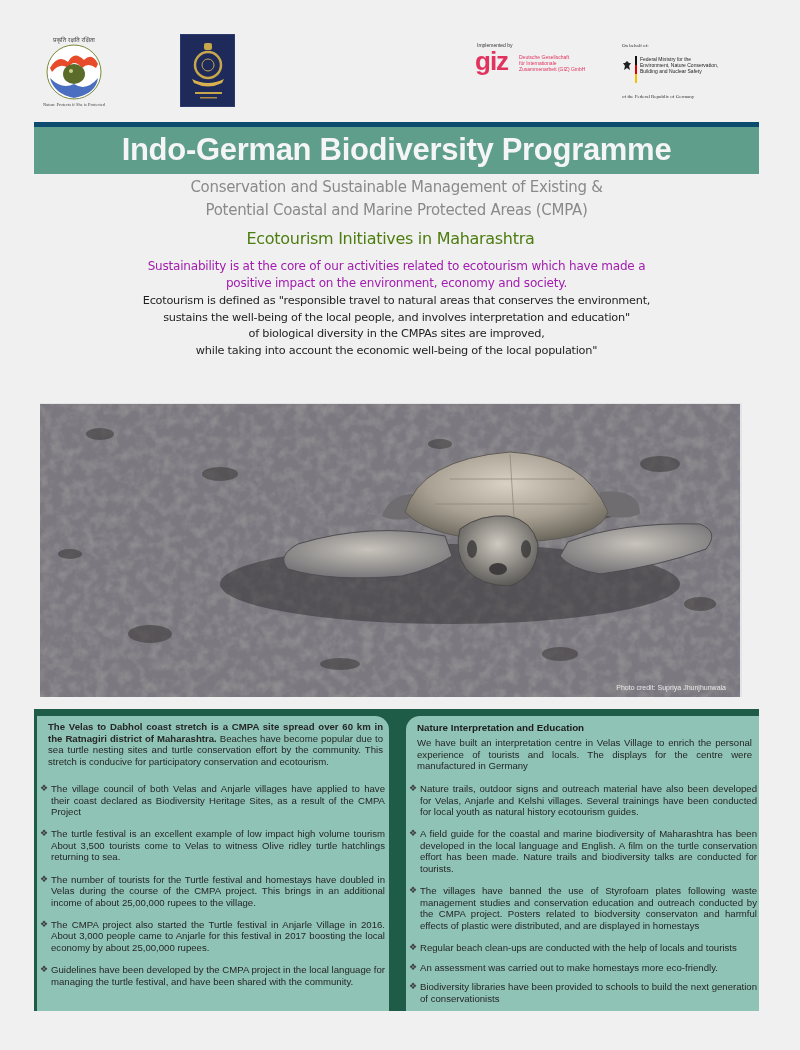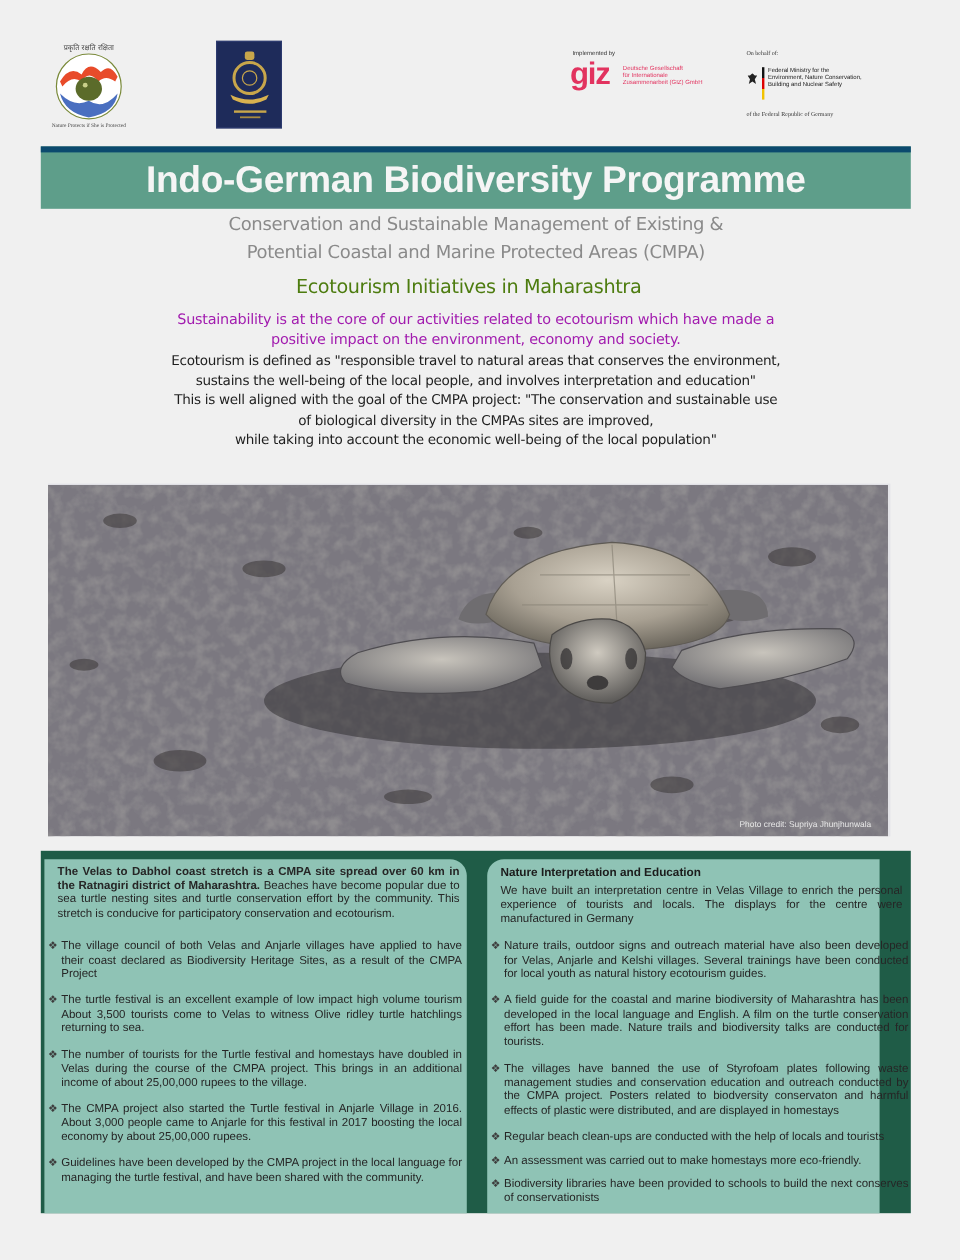--- a/index.html
+++ b/index.html
@@ -44,21 +44,21 @@
   .photo-frame { position: absolute; left: 40px; top: 403px; width: 702px; height: 294px; background: #e4e4e8; }
   .photo { position: absolute; left: 0; top: 1px; width: 700px; height: 293px; overflow: hidden; }
   .photo svg { display: block; }
   .photo-credit { position: absolute; right: 14px; bottom: 6px; font-family: "Liberation Sans", sans-serif;
                   font-size: 7px; color: #e8e8e8; }
 
   
   .panels { position: absolute; left: 34px; top: 709px; width: 725px; height: 302px; background: #1f5c47; }
   .panel { position: absolute; top: 7px; background: #8fc3b5; }
   .panel-left { left: 3px; width: 352px; height: 295px; border-top-right-radius: 14px; }
-  .panel-right { left: 372px; width: 327px; height: 295px; border-top-left-radius: 14px; }
+  .panel-right { left: 372px; width: 353px; height: 295px; border-top-left-radius: 14px; }
   .panel-text { font-family: Liberation Sans, sans-serif; font-size: 9.6px; line-height: 11.6px; color: #262626; text-align: justify; }
   .panel-left .intro { position: absolute; left: 11px; top: 5px; width: 335px; }
   .panel-right .heading { position: absolute; left: 11px; top: 6px; font-family: "Liberation Sans", sans-serif; font-weight: bold; font-size: 9.8px; color: #1c1c1c; }
   .panel-right .intro { position: absolute; left: 11px; top: 21px; width: 335px; }
   .bullets { position: absolute; list-style: none; }
   .panel-left .bullets { left: 3px; top: 67px; width: 345px; }
   .panel-right .bullets { left: 0px; top: 67px; width: 348px; }
   .bullets li { position: relative; padding-left: 11px; margin-bottom: 10.5px; }
   .bullets li .b-icon { position: absolute; left: 0; top: 0; font-size: 9px; color: #3d3d3d; }
   .bold { font-weight: bold; }
@@ -130,21 +130,20 @@
 <div class="eco-title">Ecotourism Initiatives in Maharashtra</div>
 
 <div class="lead">
   <div>Sustainability is at the core of our activities related to ecotourism which have made a</div>
   <div>positive impact on the environment, economy and society.</div>
 </div>
 
 <div class="definition">
   <div>Ecotourism is defined as "responsible travel to natural areas that conserves the environment,</div>
   <div>sustains the well-being of the local people, and involves interpretation and education"</div>
-  <div>This is well aligned with the goal of the CMPA project: "The conservation and sustainable use</div>
   <div>of biological diversity in the CMPAs sites are improved,</div>
   <div>while taking into account the economic well-being of the local population"</div>
 </div>
 
 <div class="photo-frame">
   <div class="photo">
     <svg width="700" height="293" viewBox="0 0 700 293">
       <defs>
         <filter id="grain" x="0" y="0" width="100%" height="100%">
           <feTurbulence type="fractalNoise" baseFrequency="0.09" numOctaves="3" seed="7" result="n"></feTurbulence>
@@ -214,16 +213,16 @@
 
   <div class="panel panel-right">
     <div class="heading">Nature Interpretation and Education</div>
     <p class="panel-text intro">We have built an interpretation centre in Velas Village to enrich the personal experience of tourists and locals. The displays for the centre were manufactured in Germany</p>
     <ul class="bullets panel-text" style="left:3px; top:67px;">
       <li><span class="b-icon">❖</span><span>Nature trails, outdoor signs and outreach material have also been developed for Velas, Anjarle and Kelshi villages. Several trainings have been conducted for local youth as natural history ecotourism guides.</span></li>
       <li><span class="b-icon">❖</span><span>A field guide for the coastal and marine biodiversity of Maharashtra has been developed in the local language and English. A film on the turtle conservation effort has been made. Nature trails and biodiversity talks are conducted for tourists.</span></li>
       <li><span class="b-icon">❖</span><span>The villages have banned the use of Styrofoam plates following waste management studies and conservation education and outreach conducted by the CMPA project. Posters related to biodversity conservaton and harmful effects of plastic were distributed, and are displayed in homestays</span></li>
       <li style="margin-bottom:8px;"><span class="b-icon">❖</span><span>Regular beach clean-ups are conducted with the help of locals and tourists</span></li>
       <li style="margin-bottom:8px;"><span class="b-icon">❖</span><span>An assessment was carried out to make homestays more eco-friendly.</span></li>
-      <li><span class="b-icon">❖</span><span>Biodiversity libraries have been provided to schools  to build the next conserves of conservationists</span></li>
+      <li><span class="b-icon">❖</span><span>Biodiversity libraries have been provided to schools  to build the next generation of conservationists</span></li>
     </ul>
   </div>
 </div>
 
 </body></html>

